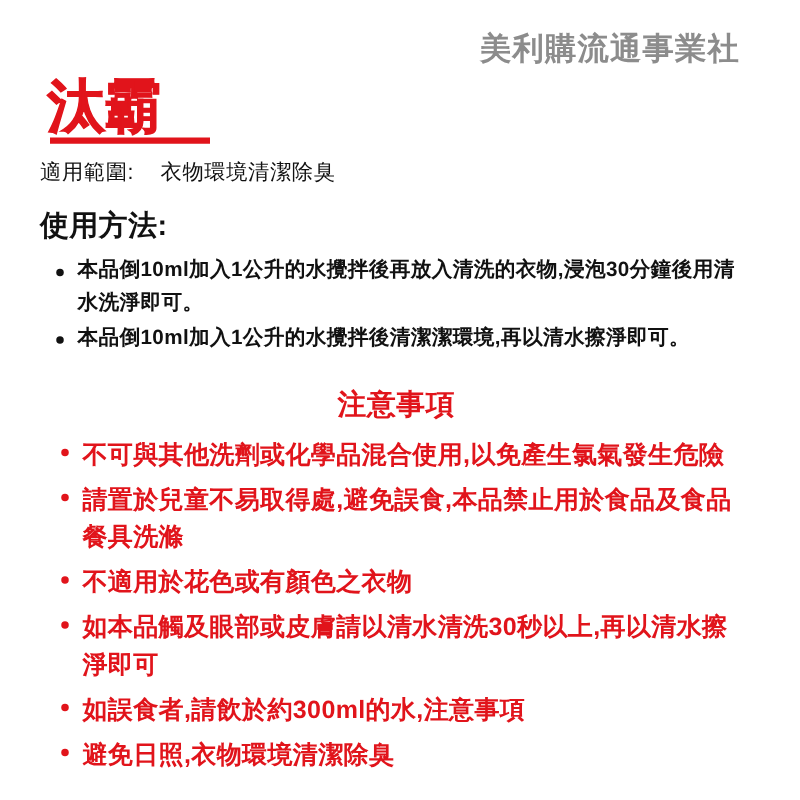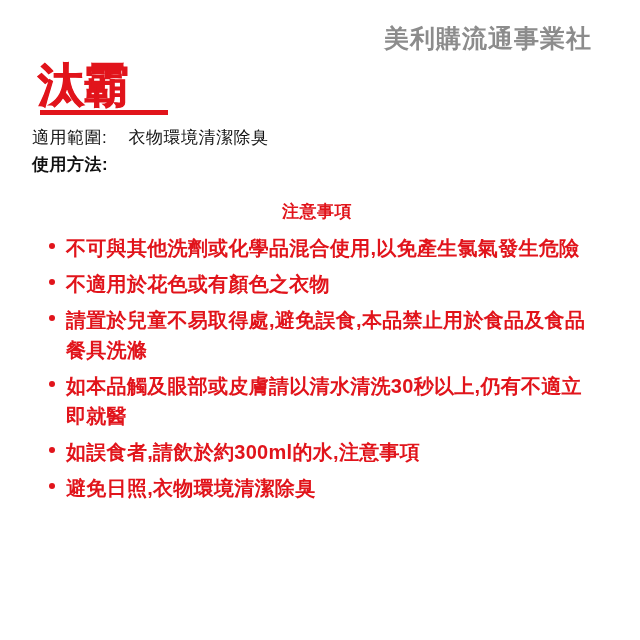--- a/index.html
+++ b/index.html
@@ -57,31 +57,31 @@
   }
   .content {
     position: absolute;
     top: 126px;
     left: 32px;
     right: 26px;
   }
   .scope-line {
     font-size: 17px;
     color: #111;
-    margin-bottom: 4px;
+    margin-bottom: 16px;
     letter-spacing: 0.5px;
   }
   .scope-line .scope-label {
     font-weight: normal;
   }
   .scope-line .scope-value {
     margin-left: 16px;
   }
   .section-heading {
-    font-size: 17px;
+    font-size: 23px;
     font-weight: bold;
     color: #111;
     margin-bottom: 8px;
     letter-spacing: 0.5px;
   }
   .section-heading.warn {
     color: #e1141b;
     margin-top: 24px;
     margin-bottom: 10px;
     text-align: center;
@@ -140,25 +140,29 @@
   </div>
 
   <div class="content">
 
     <div class="scope-line">
       <span class="scope-label">適用範圍:</span>
       <span class="scope-value">衣物環境清潔除臭</span>
     </div>
 
     <div class="section-heading">使用方法:</div>
+    <ul class="bullets usage">
+      <li>本品倒10ml加入1公升的水攪拌後再放入清洗的衣物,浸泡30分鐘後用清水洗淨即可。</li>
+      <li>本品倒10ml加入1公升的水攪拌後清潔潔環境,再以清水擦淨即可。</li>
+    </ul>
 
     <div class="section-heading warn">注意事項</div>
     <ul class="bullets warnings">
       <li>不可與其他洗劑或化學品混合使用,以免產生氯氣發生危險</li>
+      <li>請置於兒童不易取得處,避免誤食,本品禁止用於食品及食品餐具洗滌</li>
       <li>不適用於花色或有顏色之衣物</li>
-      <li>請置於兒童不易取得處,避免誤食,本品禁止用於食品及食品餐具洗滌</li>
-      <li>如本品觸及眼部或皮膚請以清水清洗30秒以上,仍有不適立即就醫</li>
+      <li>如本品觸及眼部或皮膚請以清水清洗30秒以上,再以清水擦淨即可</li>
       <li>如誤食者,請飲於約300ml的水,注意事項</li>
       <li>避免日照,衣物環境清潔除臭</li>
     </ul>
 
   </div>
 </div>
 
 </body></html>

